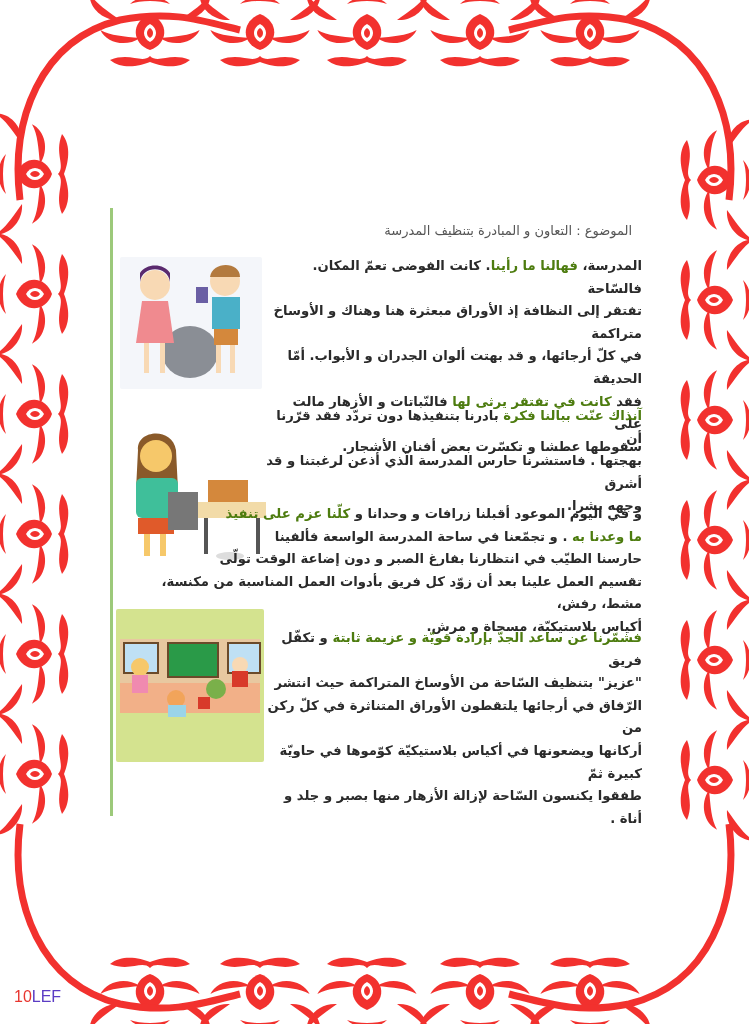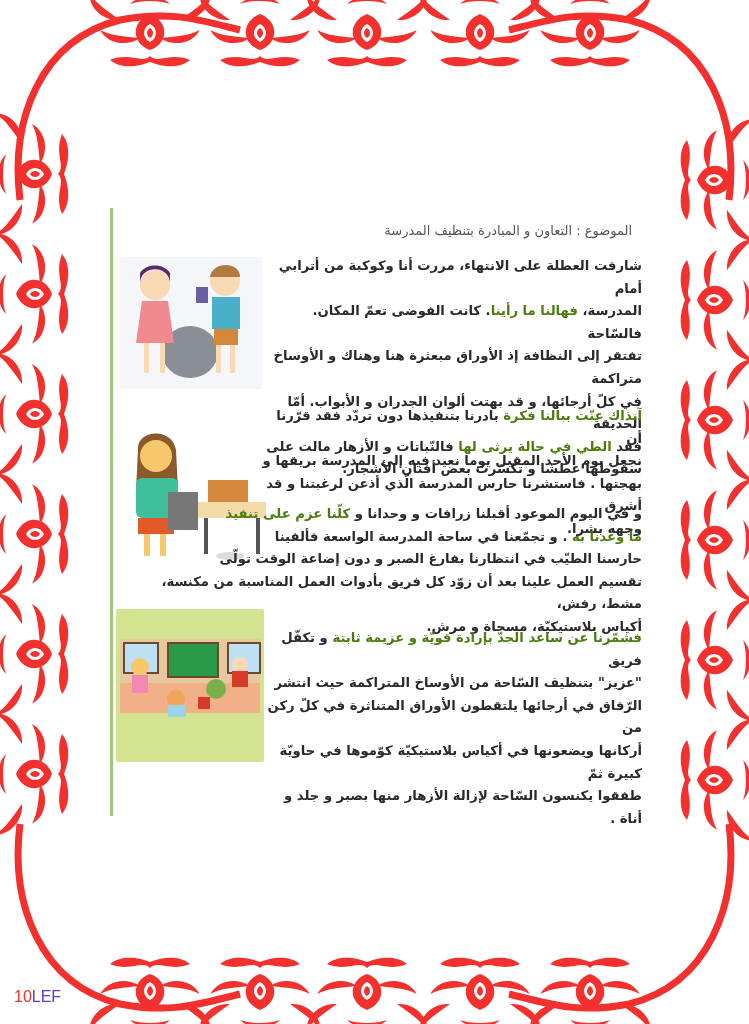--- a/index.html
+++ b/index.html
@@ -136,31 +136,29 @@
       <circle cx="60" cy="90" r="9" fill="#f2a45a"></circle>
         <rect x="52" y="96" width="18" height="12" fill="#9ad4e8"></rect>
       <circle cx="124" cy="56" r="8" fill="#f8d9b4"></circle>
         <rect x="116" y="62" width="16" height="16" fill="#d83a2a"></rect>
       <rect x="82" y="88" width="12" height="12" fill="#d83a2a"></rect>
       <circle cx="100" cy="80" r="10" fill="#7ab04a"></circle>
     </svg>
   </div>
 
   <div class="para" style="top:50px; width:380px;">
-    <div>شارفت العطلة على الانتهاء، مررت أنا وكوكبة من أترابي أمام</div>
     <div><span>المدرسة، <span class="hl">فهالنا ما رأينا</span>. كانت الفوضى تعمّ المكان. فالسّاحة</span></div>
     <div>تفتقر إلى النظافة إذ الأوراق مبعثرة هنا وهناك و الأوساخ متراكمة</div>
     <div>في كلّ أرجائها، و قد بهتت ألوان الجدران و الأبواب.  أمّا الحديقة</div>
-    <div><span>فقد <span class="hl">الطي في حالة يرثى لها</span> فالنّباتات و الأزهار مالت على</span></div>
+    <div><span>فقد <span class="hl">كانت في تفتقر يرثى لها</span> فالنّباتات و الأزهار مالت على</span></div>
     <div>سقوطها عطشا و تكسّرت بعض أفنان الأشجار.</div>
   </div>
 
   <div class="para" style="top:200px; width:380px;">
     <div><span><span class="hl">آنذاك عنّت ببالنا فكرة</span> بادرنا بتنفيذها دون تردّد فقد قرّرنا أن</span></div>
-    <div>نجعل يوم الأحد المقبل يوما نعيد فيه إلى المدرسة  بريقها و</div>
     <div>بهجتها . فاستشرنا حارس المدرسة الّذي أذعن لرغبتنا و قد أشرق</div>
     <div>وجهه بشرا.</div>
   </div>
 
   <div class="para" style="top:298px; width:520px;text-align:right;">
     <div><span>و في اليوم الموعود أقبلنا زرافات و وحدانا و <span class="hl">كلّنا عزم على تنفيذ</span></span></div>
     <div><span><span class="hl">ما وعدنا  به</span> . و تجمّعنا في ساحة المدرسة الواسعة فألفينا</span></div>
     <div>حارسنا الطيّب في انتظارنا بفارغ الصبر و دون إضاعة الوقت تولّى</div>
     <div>تقسيم العمل علينا بعد أن زوّد كل فريق بأدوات العمل المناسبة من مكنسة، مشط، رفش،</div>
     <div>أكياس بلاستيكيّة، مسحاة و مرش.</div>

